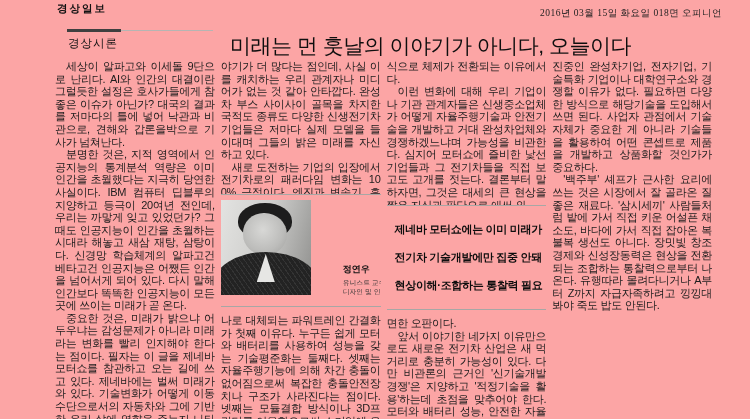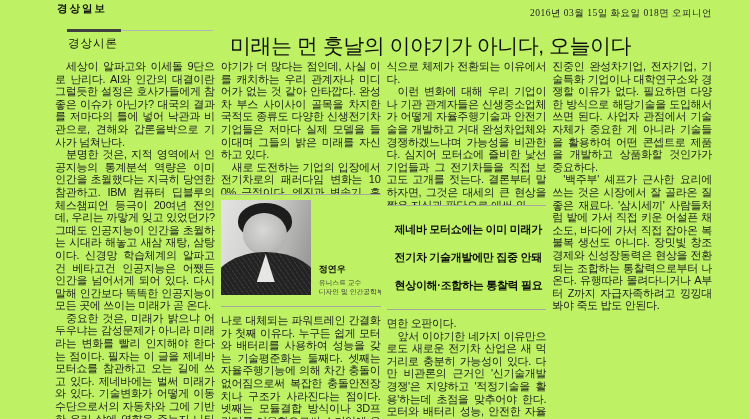--- a/index.html
+++ b/index.html
@@ -1,26 +1,26 @@
 <!DOCTYPE html>
 <html><head>
 <meta charset="utf-8">
 <style>
   html,body{margin:0;padding:0;background:#e9e9e7;}
   .page{
     position:relative;width:750px;height:419px;margin:0 auto;
-    background:#bef264;color:#1a1a1a;overflow:hidden;
+    background:#fca5a5;color:#1a1a1a;overflow:hidden;
     font-family:"Liberation Sans","DejaVu Sans",sans-serif;
   }
   .masthead{
     position:absolute;left:57px;top:2px;
     font-size:10.5px;font-weight:bold;letter-spacing:2px;color:#111;
   }
   .dateline{
-    position:absolute;right:38px;top:7px;
+    position:absolute;right:28px;top:7px;
     font-family:"Liberation Serif","DejaVu Serif",serif;
     font-size:9.5px;color:#222;letter-spacing:.5px;
   }
   .section-rule{
     position:absolute;left:67px;top:30px;width:146px;height:1px;background:#b5b5b3;
   }
   .section-rule .accent{
     position:absolute;left:0;top:-1px;width:54px;height:3px;background:#3f3f3f;display:block;
   }
   .section-label{
@@ -36,21 +36,21 @@
     display:flex;gap:6px;overflow:hidden;
   }
   .col{flex:1 1 0;overflow:hidden;height:100%;}
   .para{
     margin:0;font-size:11px;line-height:12.6px;letter-spacing:-.3px;
     text-align:justify;word-break:break-all;color:#1c1c1c;
   }
   .para.indent{text-indent:1em;}
   .hr{height:1px;background:#a7a7a5;margin:0;}
   .col2-top{height:134px;overflow:hidden;}
-  .photo-row{height:111px;display:flex;align-items:flex-start;padding-top:5px;box-sizing:border-box;}
+  .photo-row{height:111px;display:flex;align-items:flex-start;padding-top:5px;box-sizing:border-box;gap:24px;}
   .photo{
     position:relative;width:90px;height:95px;overflow:hidden;flex:0 0 auto;
     background:linear-gradient(105deg,#e3e3e1 0%,#cfcfcd 45%,#8e8e8c 100%);
   }
   .photo .hair{position:absolute;left:17px;top:3px;width:54px;height:36px;background:#1d1d1d;border-radius:50% 50% 46% 46%;}
   .photo .face{position:absolute;left:22px;top:13px;width:44px;height:42px;border-radius:48% 52% 50% 50%;
     background:radial-gradient(ellipse at 45% 40%,#d8d8d6 0%,#bcbcba 60%,#9f9f9d 100%);}
   .photo .suit{position:absolute;left:-8px;top:52px;width:106px;height:46px;border-radius:55% 55% 0 0/80% 80% 0 0;
     background:repeating-linear-gradient(55deg,#232323 0 3px,#343434 3px 4px);}
   .photo .shirt{position:absolute;left:36px;top:54px;width:18px;height:28px;background:#e6e6e4;
@@ -79,21 +79,21 @@
       <span class="accent"></span>
     </div>
   <div class="section-label">경상시론</div>
 
   <h1 class="headline">미래는 먼 훗날의 이야기가 아니다, 오늘이다</h1>
 
   <div class="body-row">
 
     <div class="col">
       <p class="para indent">세상이 알파고와 이세돌 9단으로 난리다. AI와 인간의 대결이란 그럴듯한 설정은 호사가들에게 참 좋은 이슈가 아닌가? 대국의 결과를 저마다의 틀에 넣어 낙관과 비관으로, 견해와 갑론을박으로 기사가 넘쳐난다.</p>
-      <p class="para indent">분명한 것은, 지적 영역에서 인공지능의 통계분석 역량은 이미 인간을 초월했다는 지극히 당연한 참관하고. IBM 컴퓨터 딥블루의 체스챔피언 등극이 20여년 전인데, 우리는 까맣게 잊고 있었던가? 그때도 인공지능이 인간을 초월하는 시대라 해놓고 새삼 재탕, 삼탕이다. 신경망 학습체계의 알파고건 베타고건 인공지능은 어쨌든 인간을 넘어서게 되어 있다. 다시 말해 인간보다 똑똑한 인공지능이 모든 곳에 쓰이는 미래가 곧 온다.</p>
+      <p class="para indent">분명한 것은, 지적 영역에서 인공지능의 통계분석 역량은 이미 인간을 초월했다는 지극히 당연한 사실이다. IBM 컴퓨터 딥블루의 지양하고 등극이 20여년 전인데, 우리는 까맣게 잊고 있었던가? 그때도 인공지능이 인간을 초월하는 시대라 해놓고 새삼 재탕, 삼탕이다. 신경망 학습체계의 알파고건 베타고건 인공지능은 어쨌든 인간을 넘어서게 되어 있다. 다시 말해 인간보다 똑똑한 인공지능이 모든 곳에 쓰이는 미래가 곧 온다.</p>
       <p class="para indent">중요한 것은, 미래가 밝으냐 어두우냐는 감성문제가 아니라 미래라는 변화를 빨리 인지해야 한다는 점이다. 필자는 이 글을 제네바 모터쇼를 참관하고 오는 길에 쓰고 있다. 제네바에는 벌써 미래가 와 있다. 기술변화가 어떻게 이동수단으로서의 자동차와 그에 기반한 우리 삶에 영향을 주는지 나타나 있기 때문이다. 자율주행과 전기차는 이제 흥미조차 끌 수 없을 만큼 보편화된 이슈다. 특이한 것은 완성차 기업들보다 신생 전기차 기업들의 이</p>
     </div>
 
     <div class="col">
       <div class="col2-top">
         <p class="para">야기가 더 많다는 점인데, 사실 이를 캐치하는 우리 관계자나 미디어가 없는 것 같아 안타깝다. 완성차 부스 사이사이 골목을 차지한 국적도 종류도 다양한 신생전기차 기업들은 저마다 실제 모델을 들이대며 그들의 밝은 미래를 자신하고 있다.</p>
         <p class="para indent">새로 도전하는 기업의 입장에서 전기차로의 패러다임 변화는 100% 긍정이다. 엔진과 변속기, 흡기배기시스템이 모터 하</p>
       </div>
       <div class="photo-block">
         <div class="hr"></div>

